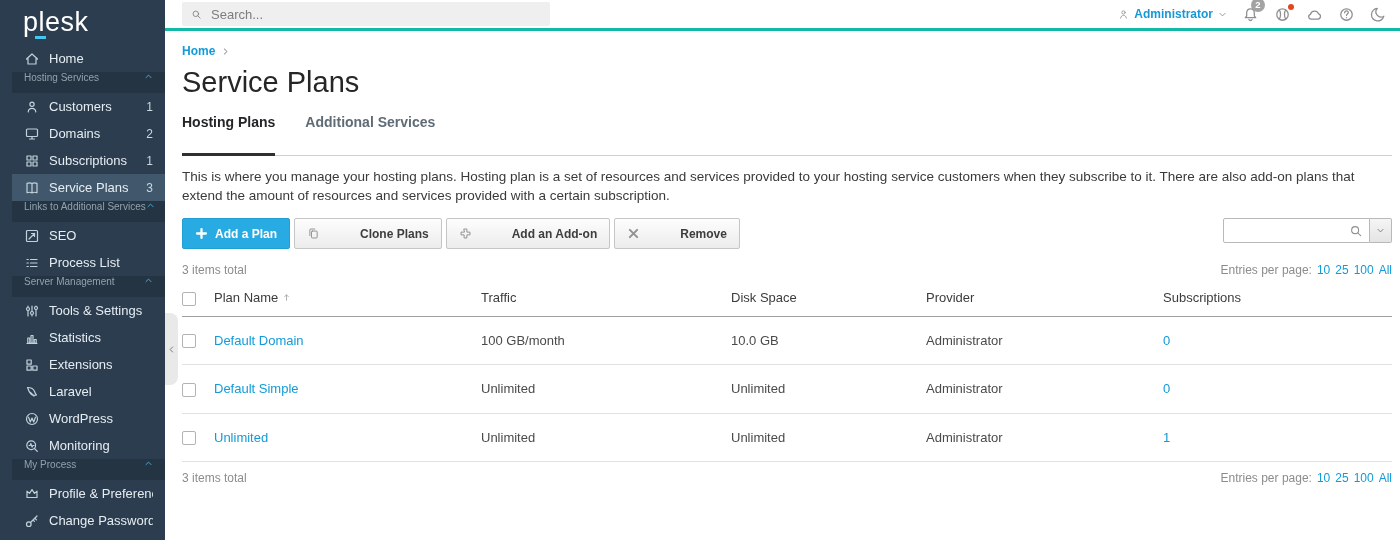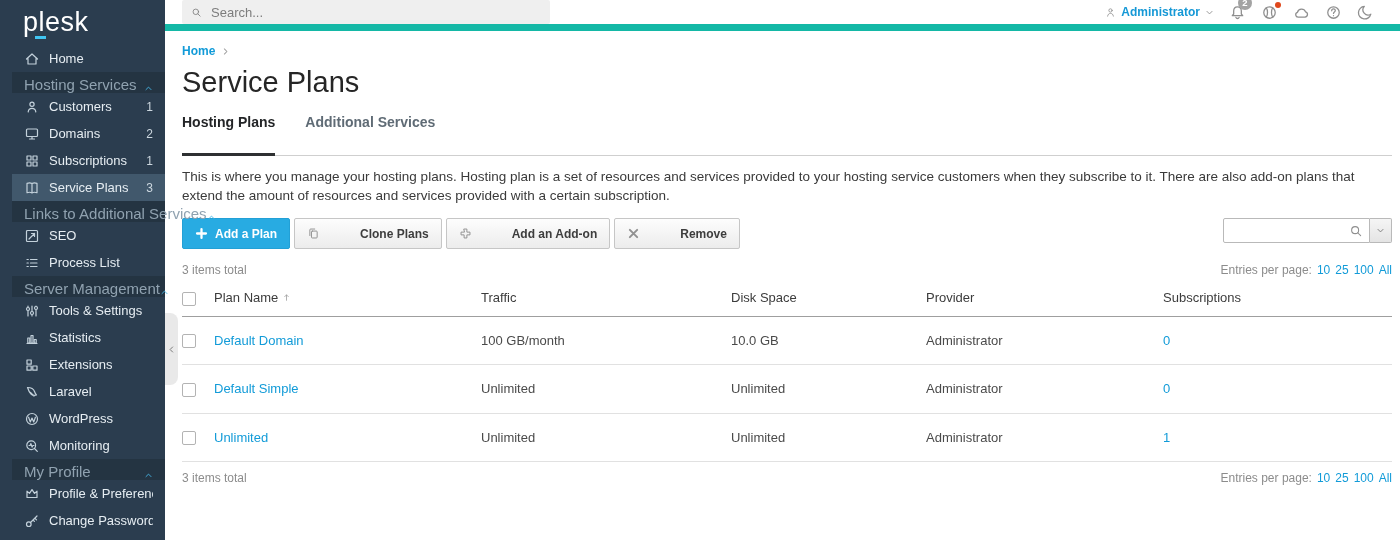--- a/index.html
+++ b/index.html
@@ -19,30 +19,30 @@
   
   .sidebar { width:165px; min-width:165px; background:#2b3d4f; color:#e2eaf0; position:relative; z-index:2;padding-left:12px; }
   .logo { height:45px; display:flex; align-items:center; padding-left:11px; position:relative; cursor:pointer; }
   .logo-text { color:#fff; font-size:27px; font-weight:400; letter-spacing:.5px; line-height:1; }
   .logo-underline { position:absolute; left:23px; bottom:6px; width:11px; height:3px; background:#41c5f2; }
   .nav-link { height:27px; display:flex; align-items:center; padding:0 12px; font-size:13px; cursor:pointer; }
   .nav-link .icn { color:#c3d1db; margin-right:9px; }
   .nav-link .lbl { flex:1; color:#e6edf2; white-space:nowrap; overflow:hidden; }
   .nav-link .cnt { font-size:12px; color:#ccd7df; }
   .nav-link.active { background:#41586c; }
-  .nav-section { height:21px; display:flex; align-items:flex-end; padding:0 12px; background:#243442; font-size:15px; color:#90a2b0; cursor:pointer; }
+  .nav-section { height:21px; display:flex; align-items:flex-start; padding:0 12px; background:#243442; font-size:10px; color:#90a2b0; cursor:pointer; }
   .nav-section .lbl { flex:1; white-space:nowrap; }
   .nav-section .icn { color:#45b5e5; }
   .collapse-handle { position:absolute; left:165px; top:313px; width:13px; height:72px;
     background:#e9e9e9; border-radius:0 8px 8px 0; display:flex; align-items:center; justify-content:center;
     color:#6e6e6e; cursor:pointer; z-index:3; }
 
   
   .main { flex:1; display:flex; flex-direction:column; min-width:0; background:#fff; }
-  .topbar { height:31px; display:flex; align-items:center; padding:0 26px 0 17px; border-bottom:7px solid #14b8a6; }
+  .topbar { height:31px; display:flex; align-items:center; padding:0 13px 0 17px; border-bottom:3px solid #14b8a6; }
   .search-global { width:368px; height:24px; background:#efefef; border-radius:2px; display:flex; align-items:center; padding:0 9px; color:#7d7d7d; }
   .search-global input { border:none; background:transparent; outline:none; font-size:13px; color:#444; flex:1; margin-left:7px; font-family:inherit; }
   .search-global input::placeholder { color:#7d7d7d; }
   .top-actions { margin-left:auto; display:flex; align-items:center; gap:15px; color:#8f8f8f; }
   .user-chip { display:flex; align-items:center; gap:5px; cursor:pointer; }
   .user-name { color:#1598d6; font-size:12px; font-weight:700; }
   .top-icon { position:relative; cursor:pointer; color:#8f8f8f; display:inline-flex; }
   .badge { position:absolute; top:-8px; left:9px; background:#a3a3a3; color:#fff; font-size:9.5px; font-weight:700;
     width:14px; height:14px; border-radius:50%; display:flex; align-items:center; justify-content:center; }
   .red-dot { position:absolute; top:-2px; right:-3px; width:6px; height:6px; border-radius:50%; background:#e0481c; }
@@ -238,21 +238,21 @@
       <div class="nav-link">
         <span class="icn">
           <svg viewBox="0 0 16 16" fill="none" stroke="currentColor" stroke-width="1.2" stroke-linecap="round" stroke-linejoin="round">
             <circle cx="7.2" cy="7.2" r="4.4"></circle>
             <path d="M10.5 10.5 13.3 13.3M5 7.5h1.1l.8-1.9 1.2 3.5.8-1.6h1.1"></path>
           </svg>
         </span>
         <span class="lbl">Monitoring</span>
       </div>
       <div class="nav-section">
-        <span class="lbl">My Profile</span>
+        <span class="lbl">My Process</span>
         <span class="icn icn-xs">
           <svg viewBox="0 0 16 16" fill="none" stroke="currentColor" stroke-width="1.2" stroke-linecap="round" stroke-linejoin="round">
             <path d="M3.5 10 8 5.5 12.5 10" stroke-width="1.6"></path>
           </svg>
         </span>
       </div>
       <div class="nav-link">
         <span class="icn">
           <svg viewBox="0 0 16 16" fill="none" stroke="currentColor" stroke-width="1.2" stroke-linecap="round" stroke-linejoin="round">
             <path d="M3 11.5h10M3 11.5V5.2l2.5 2.2L8 3.6l2.5 3.8L13 5.2v6.3"></path>

